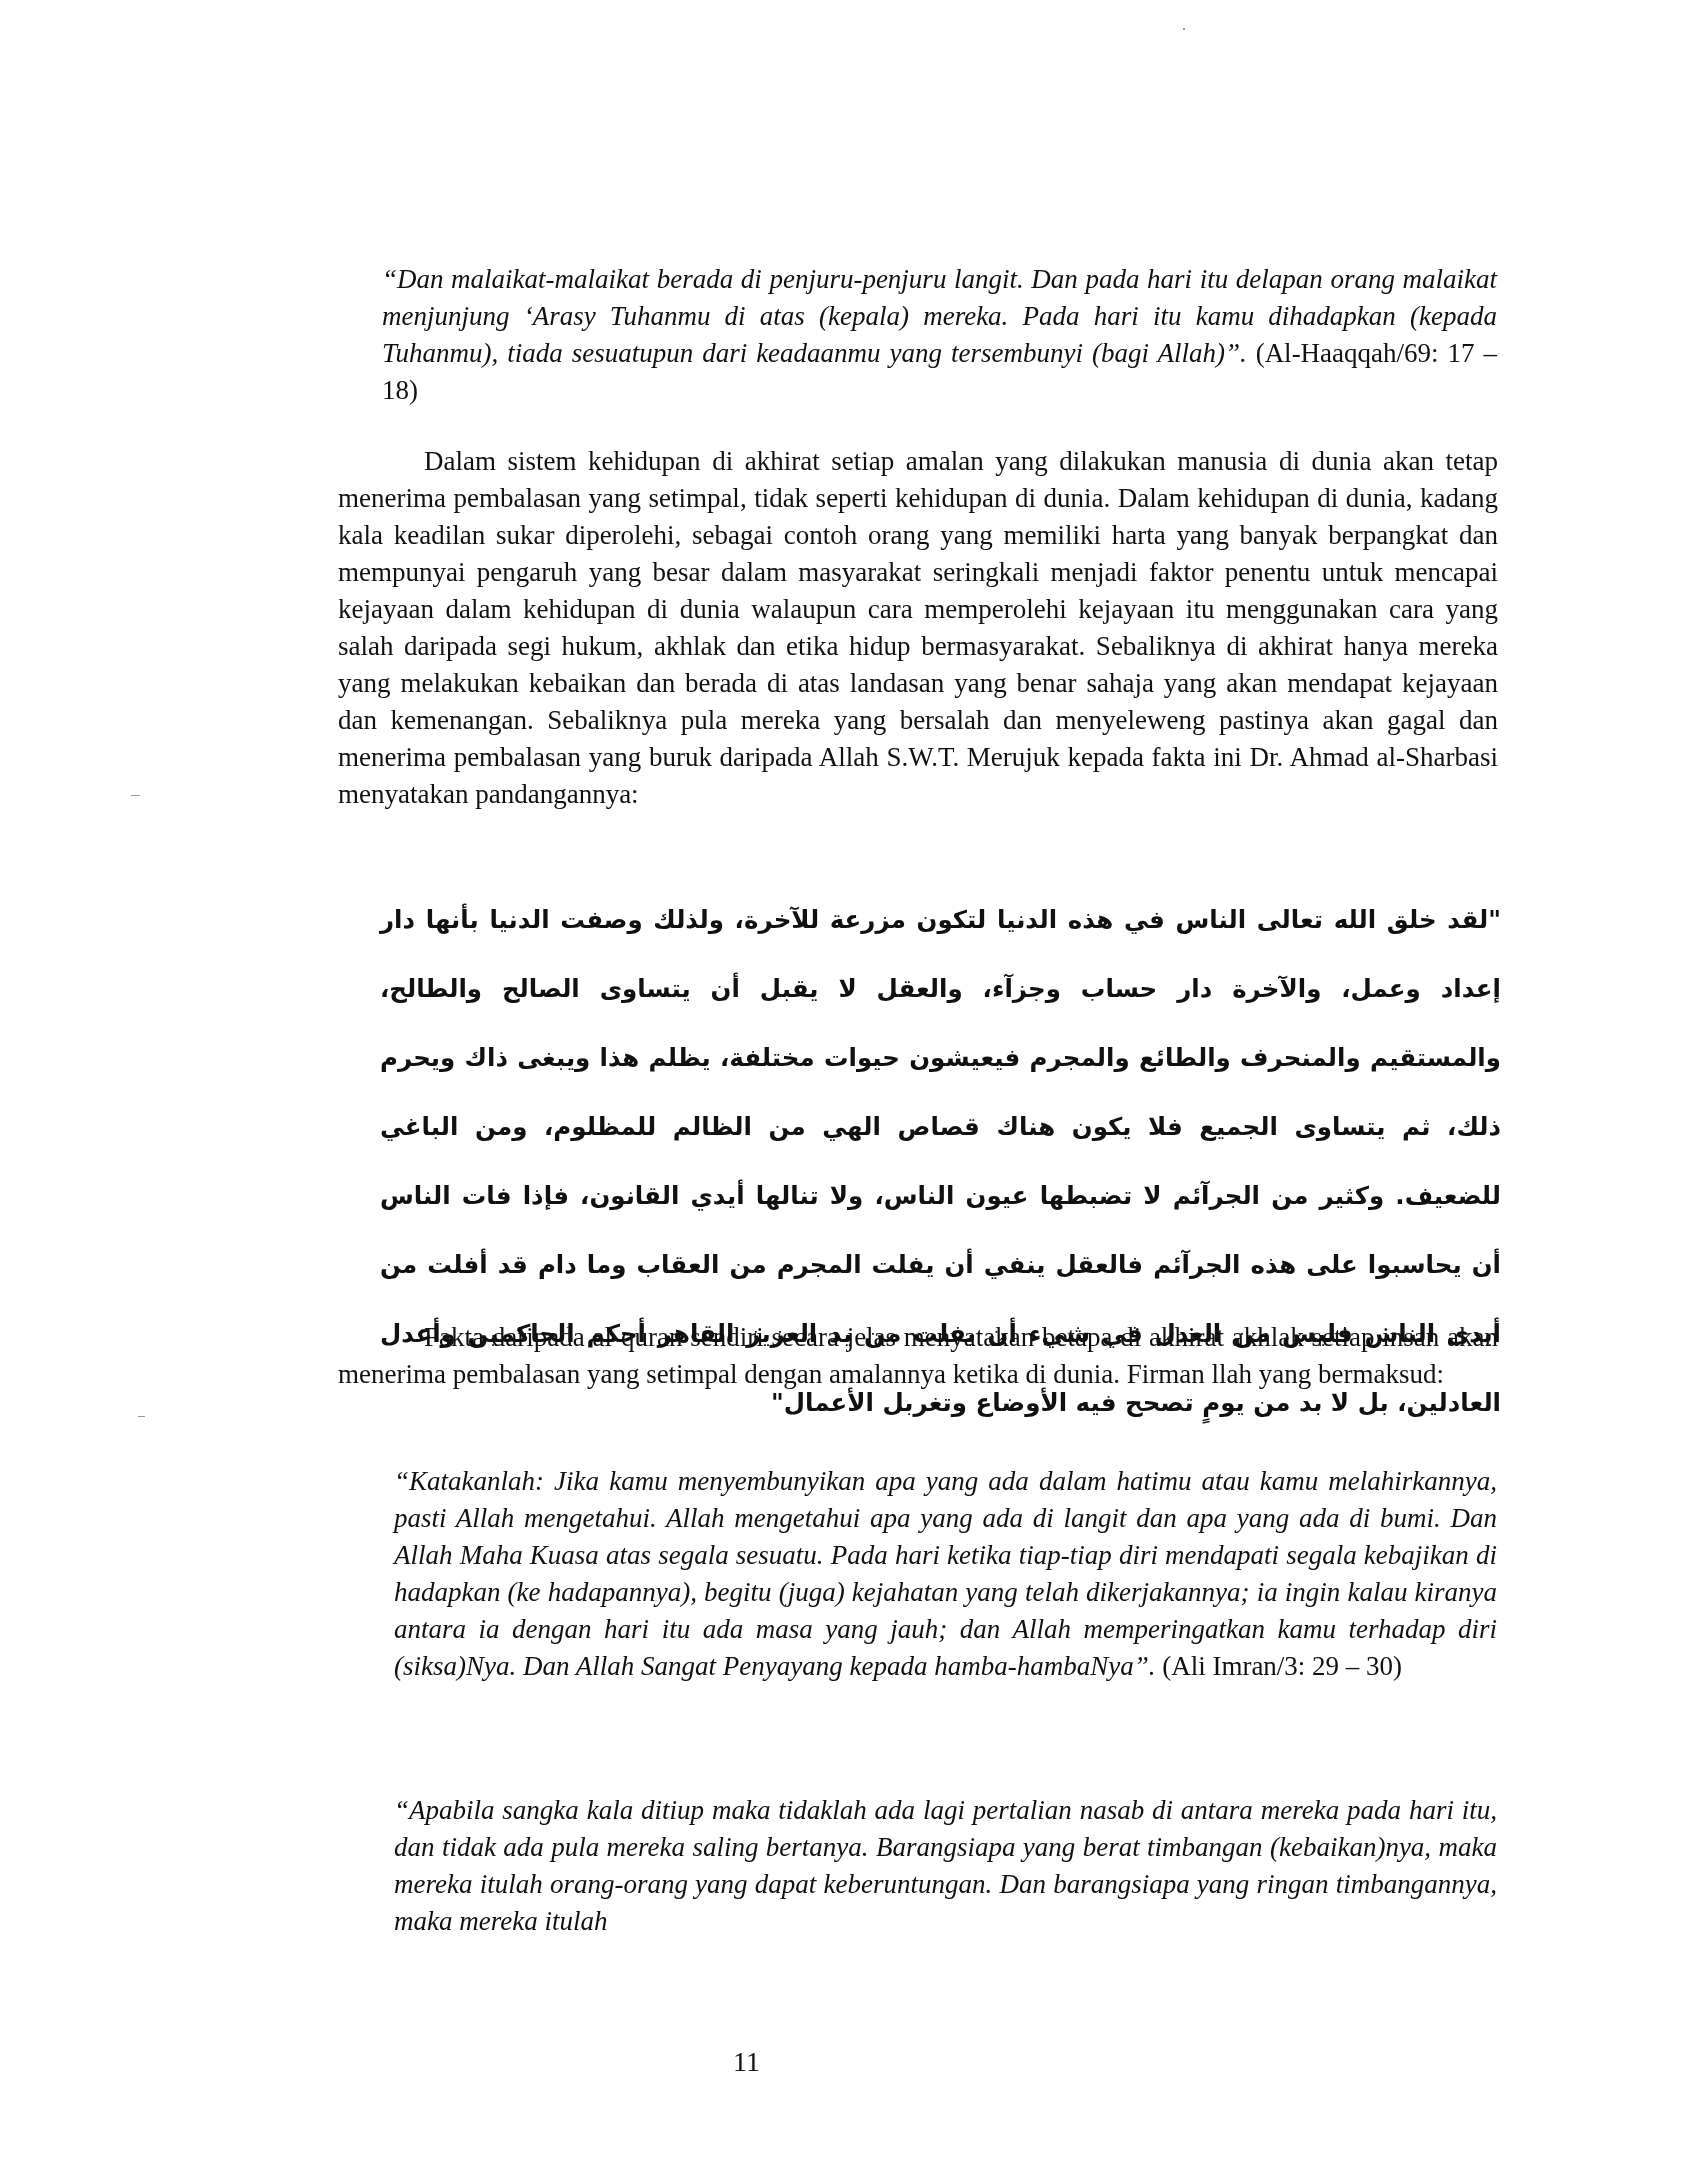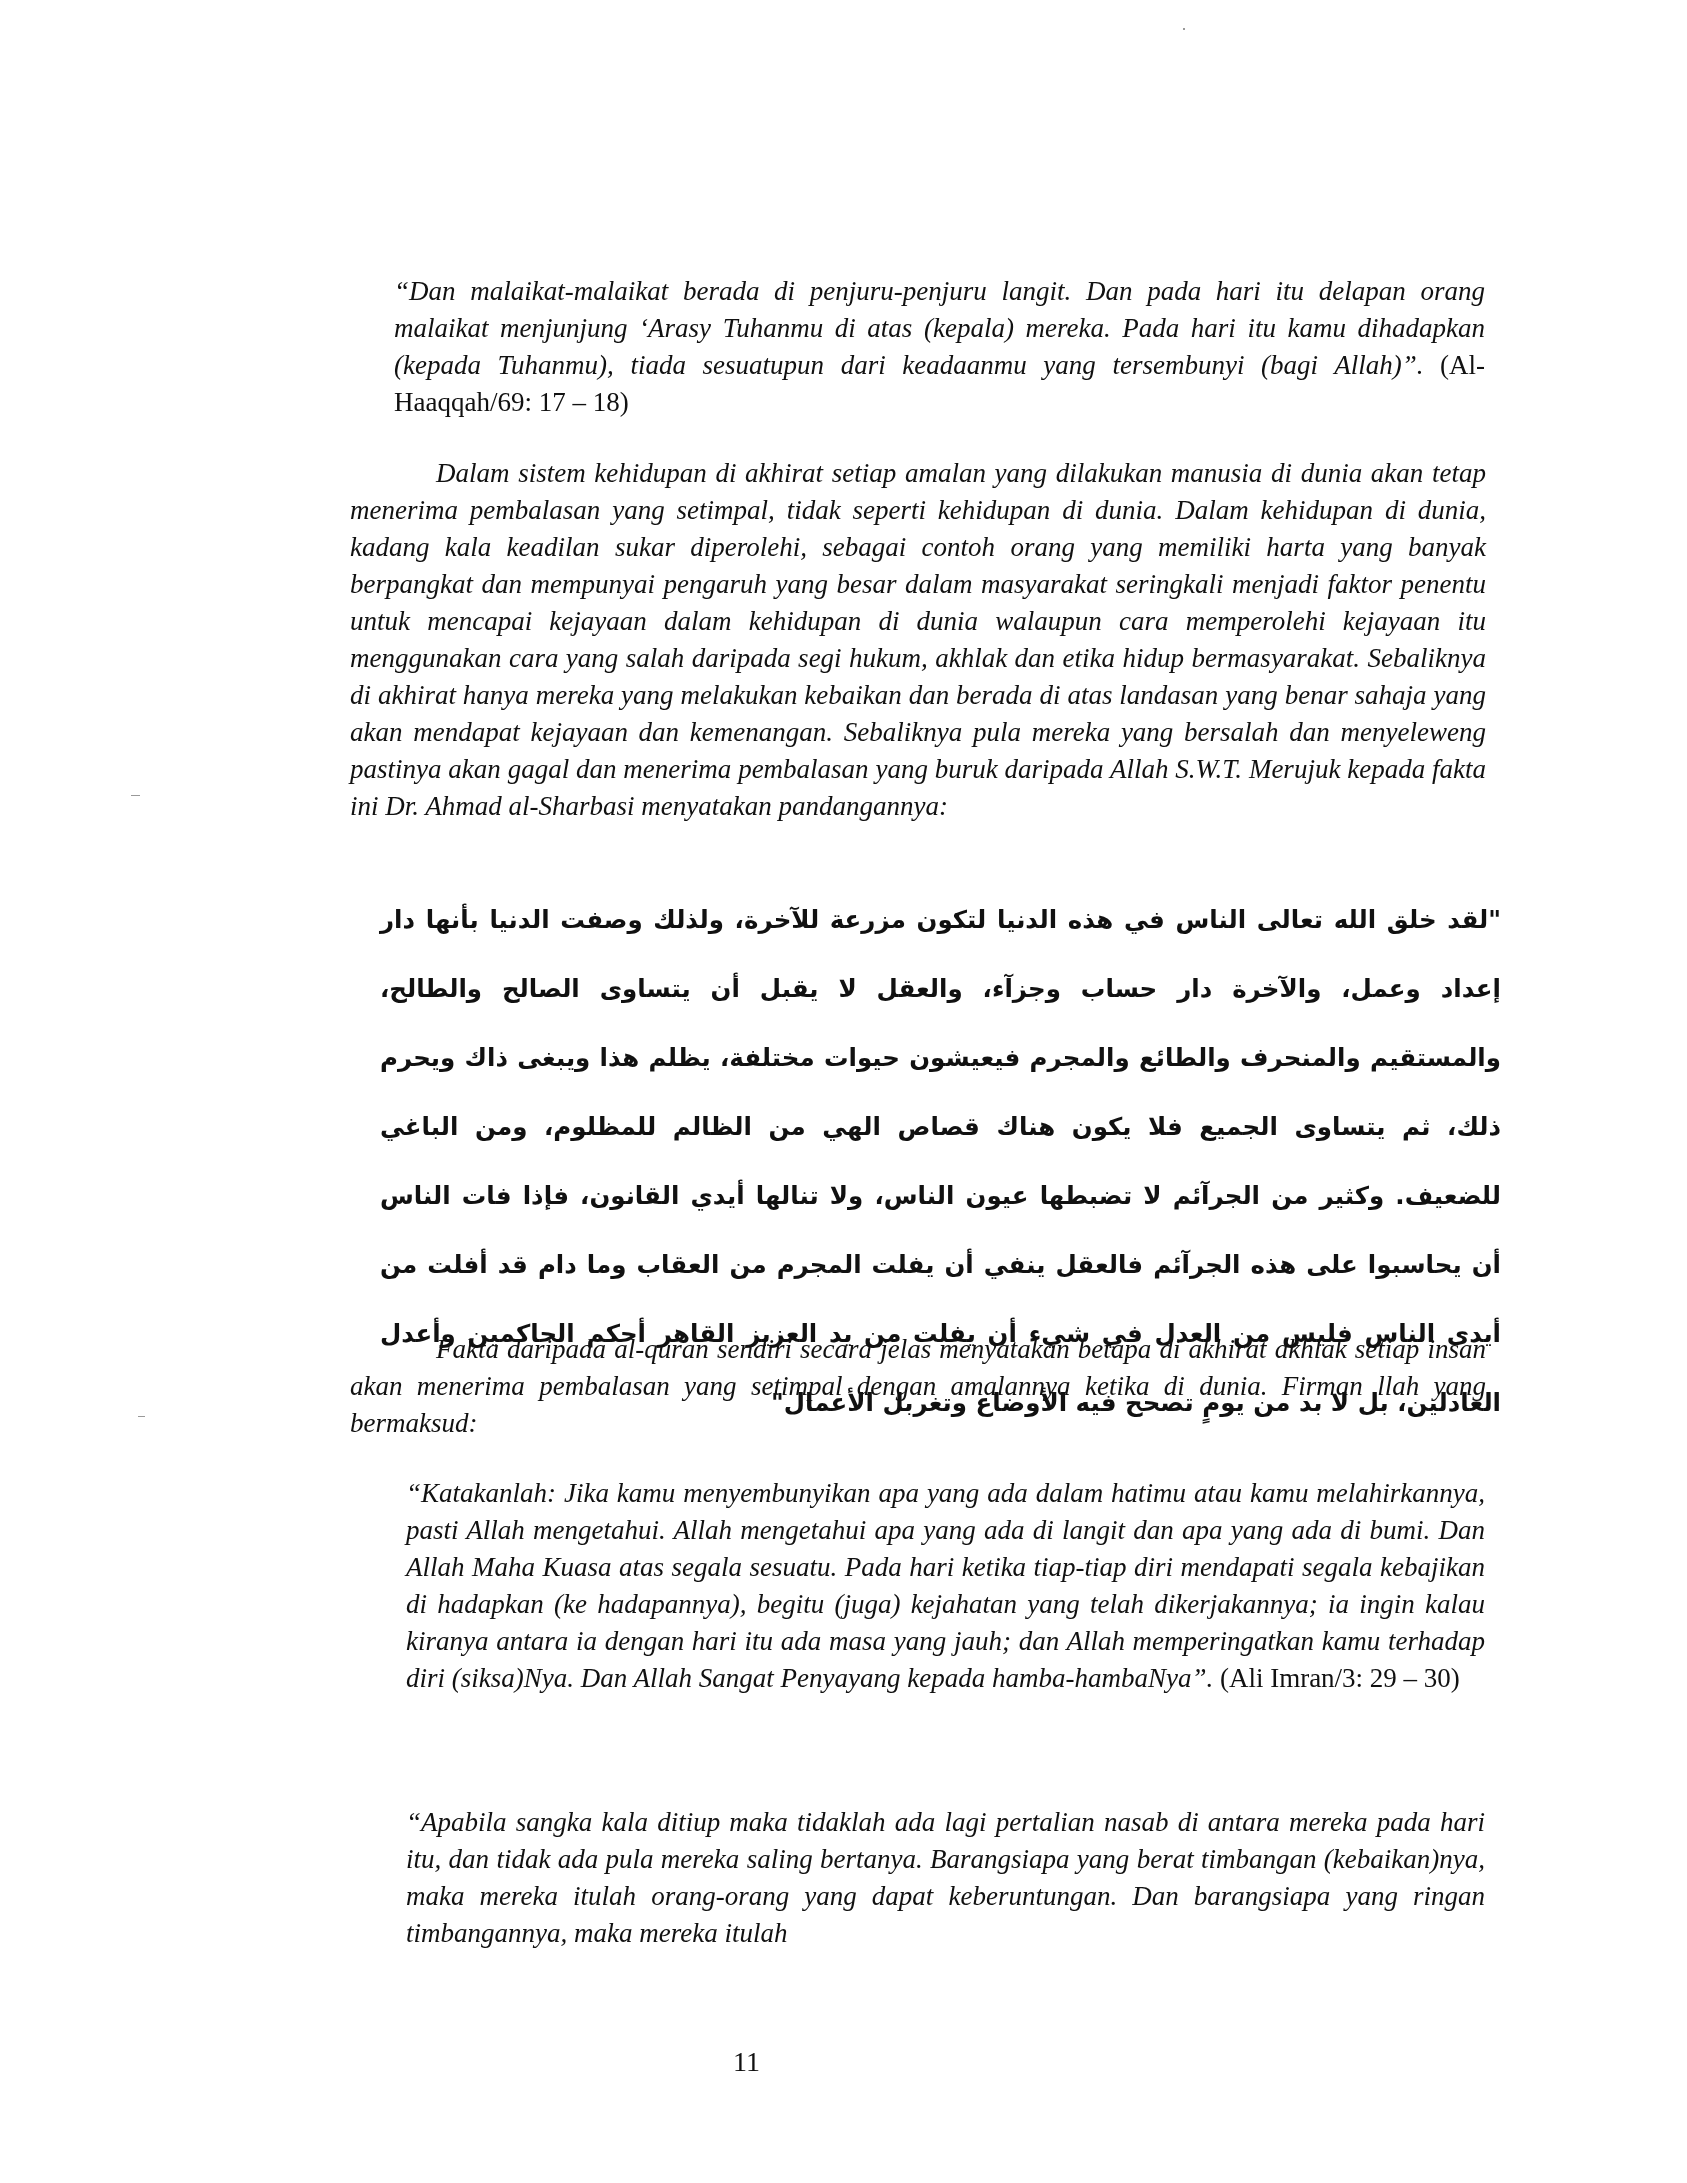--- a/index.html
+++ b/index.html
@@ -1,22 +1,22 @@
 <!DOCTYPE html>
 <html style="font-size:10.6px"><head>
 <meta charset="utf-8">
 <style>
   html, body { margin: 0; padding: 0; background: #ffffff; }
   body { width: 1687px; height: 2183px; position: relative; overflow: hidden; color: #111; font-family: "Liberation Serif", "DejaVu Serif", serif; }
   .page { position: absolute; left: 0; top: 0; width: 1687px; height: 2183px; background: #fff; }
   .block { position: absolute; font-size: 27px; line-height: 37px; text-align: justify; }
-  .block p { margin: 16px; }
+  .block p { margin: 4px; }
   .quote { font-style: italic; }
   .ref { font-style: normal; }
-  .indent { text-indent: 86px; font-style: italic; }
+  .indent { text-indent: 86px; }
   .q1 { left: 378px; width: 1123px; top: 257px; }
   .p1 { left: 334px; width: 1168px; top: 439px; }
   .arabic { position: absolute; left: 380px; width: 1121px; top: 885px; direction: rtl; text-align: justify; font-family: "DejaVu Sans", sans-serif; font-weight: bold; font-size: 24.5px; line-height: 69px; }
   .p2 { left: 334px; width: 1168px; top: 1315px; }
   .q2 { left: 390px; width: 1111px; top: 1459px; }
   .firman { left: 390px; width: 1111px; top: 1788px; }
   .pagenum { position: absolute; left: 0; width: 1493px; top: 2046px; text-align: center; font-size: 28px; }
   .mark { position: absolute; background: #999; height: 1.3px; }
   .m1 { left: 131px; top: 795px; width: 9.3px; }
   .m2 { left: 138px; top: 1416px; width: 6.6px; }

